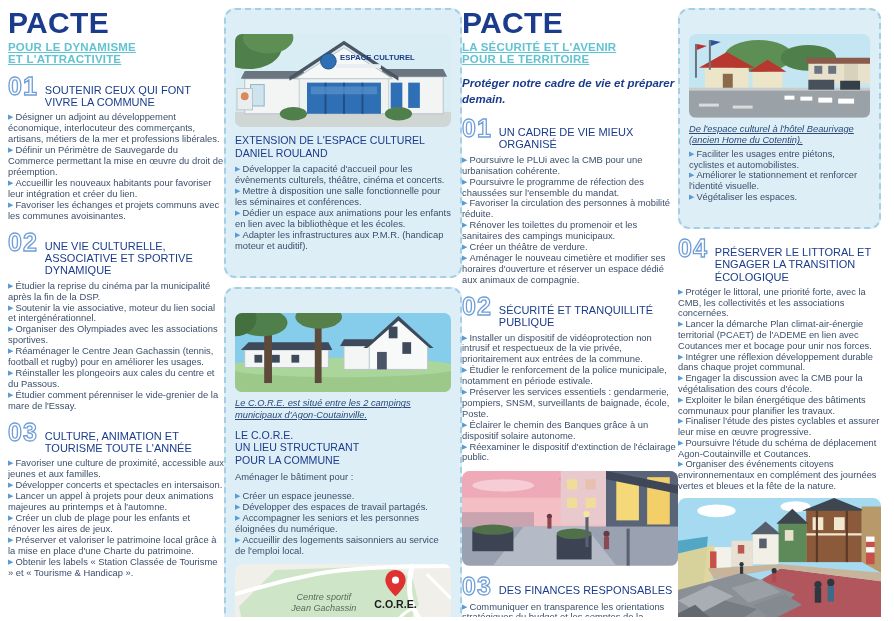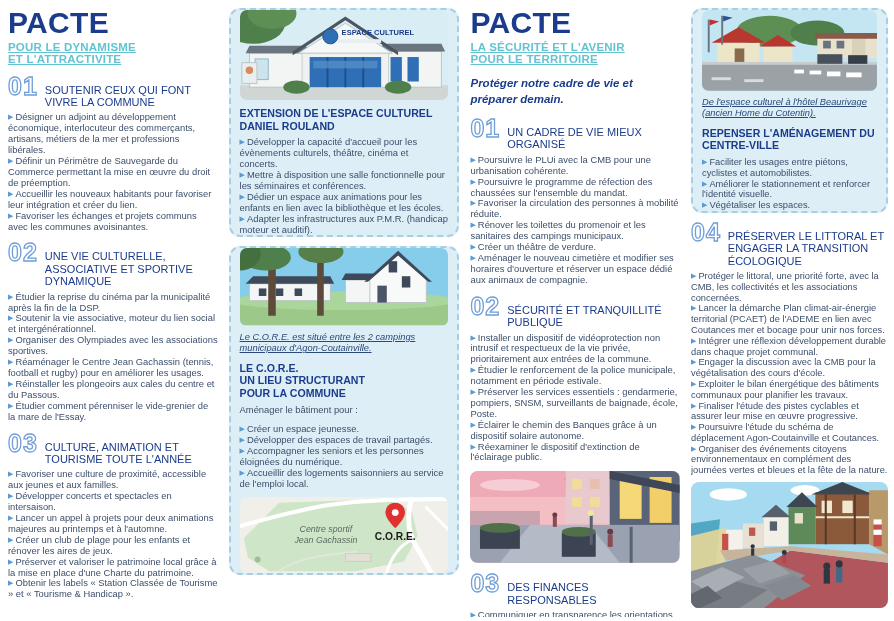--- a/index.html
+++ b/index.html
@@ -1,42 +1,42 @@
 <!DOCTYPE html>
 <html lang="fr"><head>
 <meta charset="utf-8">
 <style>
   * { box-sizing: border-box; }
   html,body { margin:0; padding:0; background:#fff; }
   body { font-family:"Liberation Sans", sans-serif; }
-  .page { position:relative; width:894px; height:621px; background:#ffffff; display:flex; gap:11px; padding:8px 6px 4px 8px; overflow:hidden; }
+  .page { position:relative; width:894px; height:621px; background:#ffffff; display:flex; padding:8px 6px 4px 8px; overflow:hidden; }
   .col { height:100%; overflow:hidden; }
   .col1 { width:216px; }
   .col2 { width:238px; }
   .col3 { width:216px; }
   .col4 { width:203px; }
 
   .brand-title { margin:0; font-size:30px; font-weight:800; color:#1b3c8c; letter-spacing:0.3px; line-height:1; }
   .brand-sub { margin-top:3px; color:#62c4d2; font-weight:800; font-size:11.5px; line-height:1.07; letter-spacing:0.2px;text-decoration:underline; }
   .intro { color:#1b3c8c; font-weight:700; font-style:italic; font-size:11.5px; line-height:1.45; margin:9px 0 6px; }
 
   .section { margin-top:9px; }
   .sec-head { display:flex; gap:7px; align-items:flex-start; margin:0 0 4px; }
   .num { font-size:25px; font-weight:800; line-height:0.9; letter-spacing:1px; color:#ffffff; -webkit-text-stroke:1.3px #6f9ed8; flex:0 0 auto; }
   @supports not (-webkit-text-stroke: 1px #000) { .num { color:#6f9ed8; } }
   .sec-title { margin:9px 0 0; font-size:11px; font-weight:400; color:#1b3c8c; line-height:1.13; white-space:pre-line; }
 
   .bullets { }
   .bullet { font-size:9.4px; color:#3c4f6b; line-height:1.16; }
   .arrow { color:#5b9bd5; font-size:7px; margin-right:2px; position:relative; top:-1px; }
 
-  .card { background:#ddeef6; border:2px dashed #a5cfe3; border-radius:11px; padding:0 9px; }
+  .card { background:#ddeef6; border:2px dashed #a5cfe3; border-radius:11px; padding:24px 9px; }
   .card + .card { margin-top:9px; }
   .illus { display:block; width:100%; border-radius:7px; }
-  .card-heading { margin:7px 0 5px; font-size:10.6px; font-weight:700; color:#1b3c8c; line-height:1.18; white-space:pre-line; }
+  .card-heading { margin:7px 0 5px; font-size:10.6px; font-weight:400; color:#1b3c8c; line-height:1.18; white-space:pre-line; }
   .caption { font-style:italic; color:#2a4a7a; font-size:9.3px; line-height:1.25; margin:6px 0 2px;text-decoration:underline; }
   .card-intro { font-size:9.4px; color:#3c4f6b; margin:4px 0 9px; }
   .map-wrap { margin-top:7px; }
 
   .col3 .panel-img { margin:8px 0 2px; }
   .col4 .section { margin-top:8px; }
   .col4 .bullet { font-size:9.3px; }
   .panel-img { display:block; width:100%; border-radius:8px; }
   .bottom-img { margin-top:6px; }
 </style>
@@ -335,21 +335,20 @@
         <rect x="96" y="62" width="10" height="4" fill="#ffffff"></rect>
         <rect x="112" y="63" width="12" height="4" fill="#ffffff"></rect>
         <rect x="130" y="64" width="14" height="5" fill="#ffffff"></rect>
         <rect x="150" y="65" width="16" height="5" fill="#ffffff"></rect>
         <rect x="10" y="70" width="20" height="3" fill="#d8dcdc"></rect>
         <rect x="44" y="72" width="20" height="3" fill="#d8dcdc"></rect>
         <rect x="120" y="46" width="26" height="10" fill="#48505c"></rect>
         <rect x="152" y="47" width="20" height="9" fill="#363e48"></rect>
       </svg>
       <p class="caption">De l'espace culturel à l'hôtel Beaurivage (ancien Home du Cotentin).</p>
-      <h3 class="card-heading">REPENSER L'AMÉNAGEMENT DU CENTRE-VILLE</h3>
       <div class="bullets">
 
           <div class="bullet"><span class="arrow">▶</span><span class="btxt">Faciliter les usages entre piétons, cyclistes et automobilistes.</span></div>
 
           <div class="bullet"><span class="arrow">▶</span><span class="btxt">Améliorer le stationnement et renforcer l'identité visuelle.</span></div>
 
           <div class="bullet"><span class="arrow">▶</span><span class="btxt">Végétaliser les espaces.</span></div>
         </div>
     </div>
 

